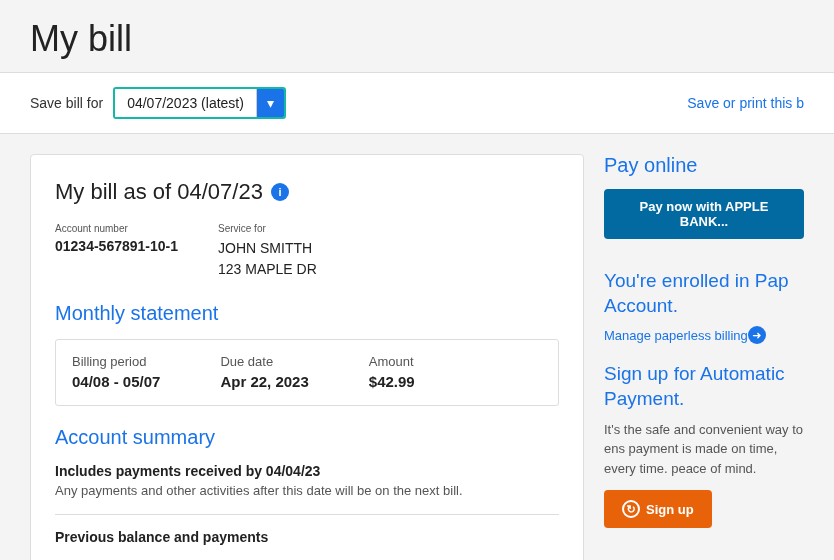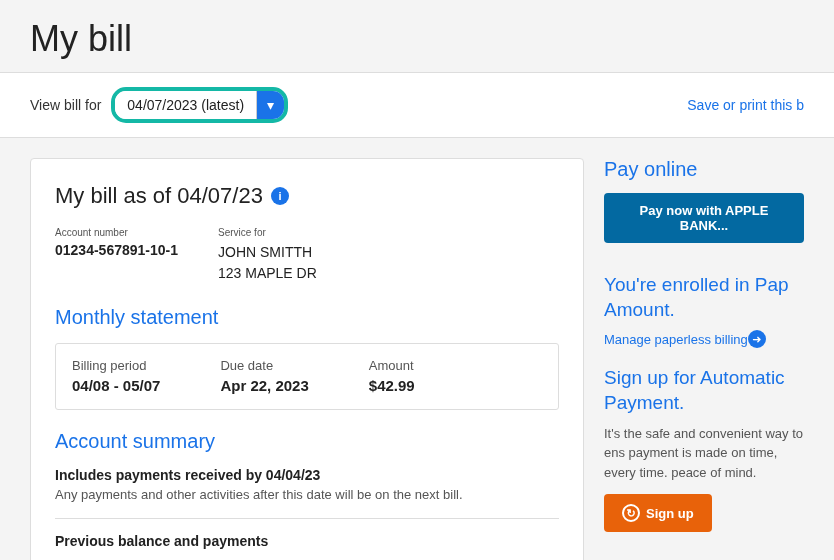--- a/index.html
+++ b/index.html
@@ -37,22 +37,22 @@
       align-items: center;
       gap: 10px;
     }
     .view-bill-label {
       color: #333;
       font-size: 14px;
     }
     .date-selector {
       display: flex;
       align-items: stretch;
-      border: 4px solid #14b8a6;
-      border-radius: 15px;
+      border: 2px solid #14b8a6;
+      border-radius: 3px;
       overflow: hidden;
     }
     .date-value {
       background: #fff;
       padding: 6px 12px;
       font-size: 14px;
       color: #222;
       border-right: 1px solid #ccc;
     }
     .date-dropdown-btn {
@@ -280,21 +280,21 @@
   </style>
 </head>
 <body>
 
 <div class="page-header">
   <h1 class="page-title">My bill</h1>
 </div>
 
 <div class="view-bill-bar">
   <div class="view-bill-left">
-    <span class="view-bill-label">View bill for</span>
+    <span class="view-bill-label">Save bill for</span>
     <div class="date-selector">
       <span class="date-value">04/07/2023 (latest)</span>
       <button class="date-dropdown-btn">▾</button>
     </div>
   </div>
   <a class="save-print-link">Save or print this b</a>
 </div>
 
 <div class="main-content">
 
@@ -344,21 +344,21 @@
 
   </div>
 
   <div class="right-sidebar">
 
     
     <h2 class="pay-online-title">Pay online</h2>
     <button class="pay-now-btn">Pay now with APPLE BANK...</button>
 
     
-    <h2 class="enrolled-title">You're enrolled in Pap Amount.</h2>
+    <h2 class="enrolled-title">You're enrolled in Pap Account.</h2>
     <a class="manage-paperless">
       <span>Manage paperless billing</span>
       <span class="arrow-circle-icon">➜</span>
     </a>
 
     
     <h2 class="signup-title">Sign up for Automatic Payment.</h2>
     <p class="signup-desc">It's the safe and convenient way to ens payment is made on time, every time. peace of mind.</p>
     <button class="signup-btn">
       <span class="refresh-icon">↻</span>

